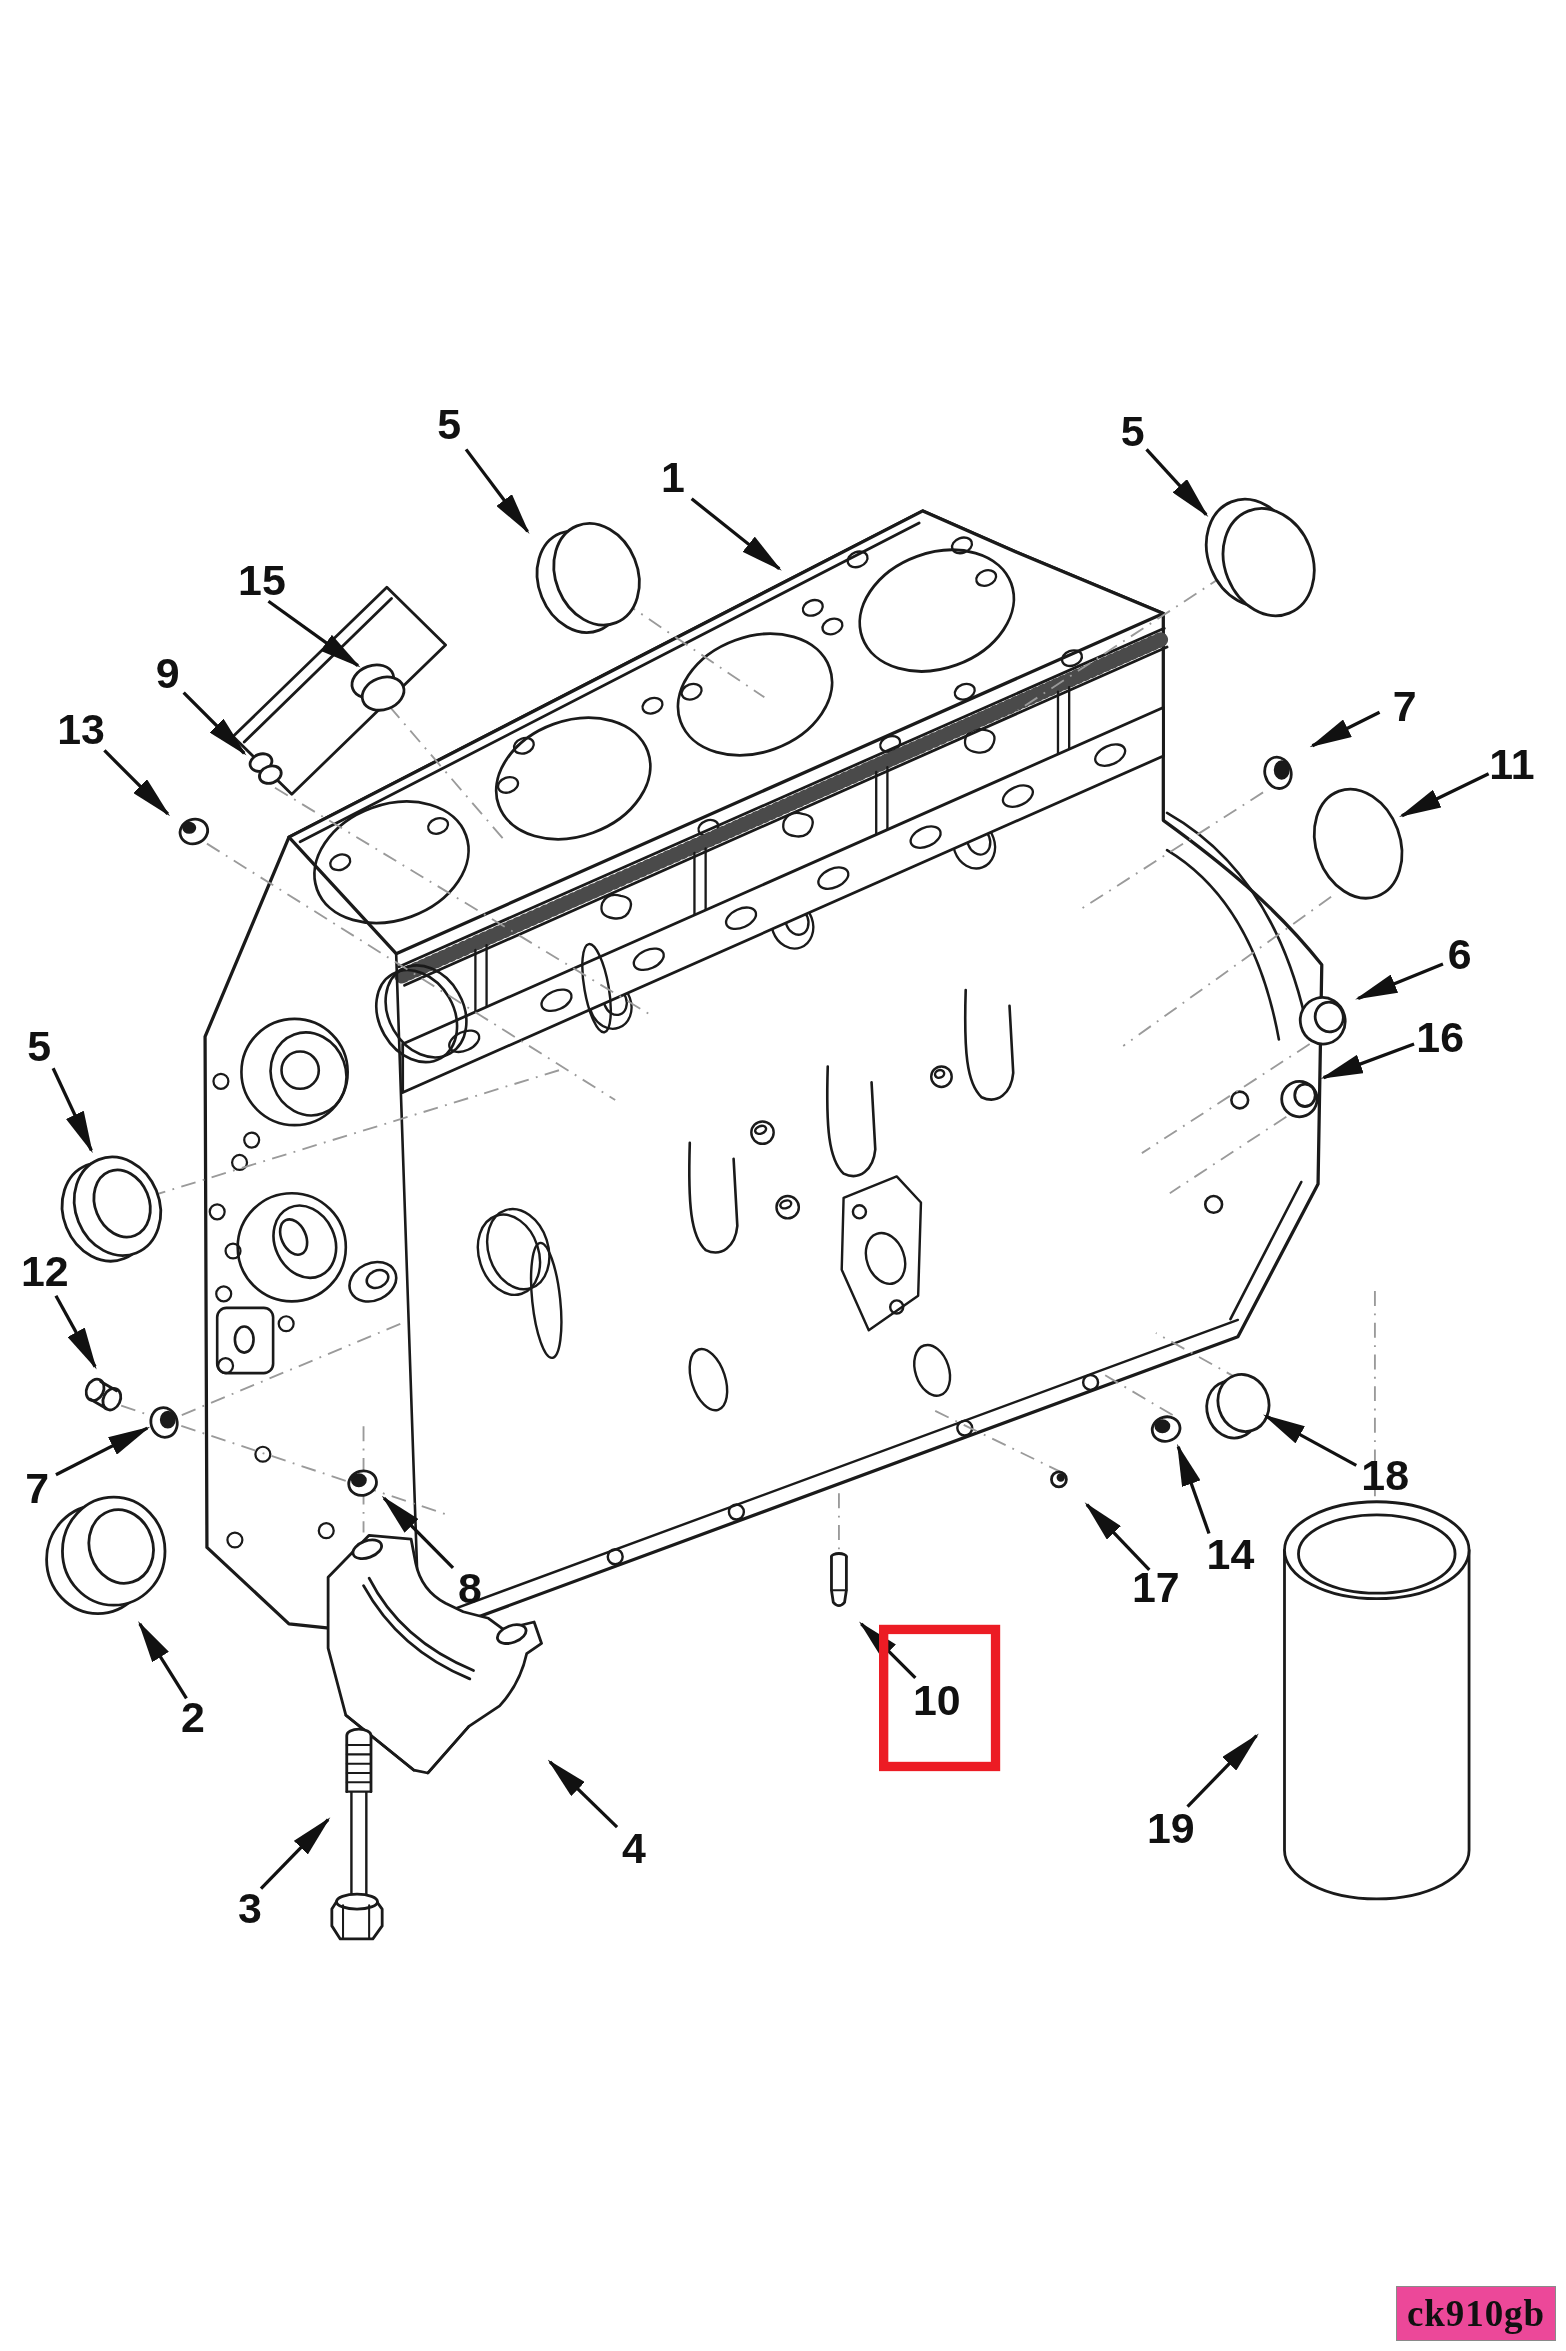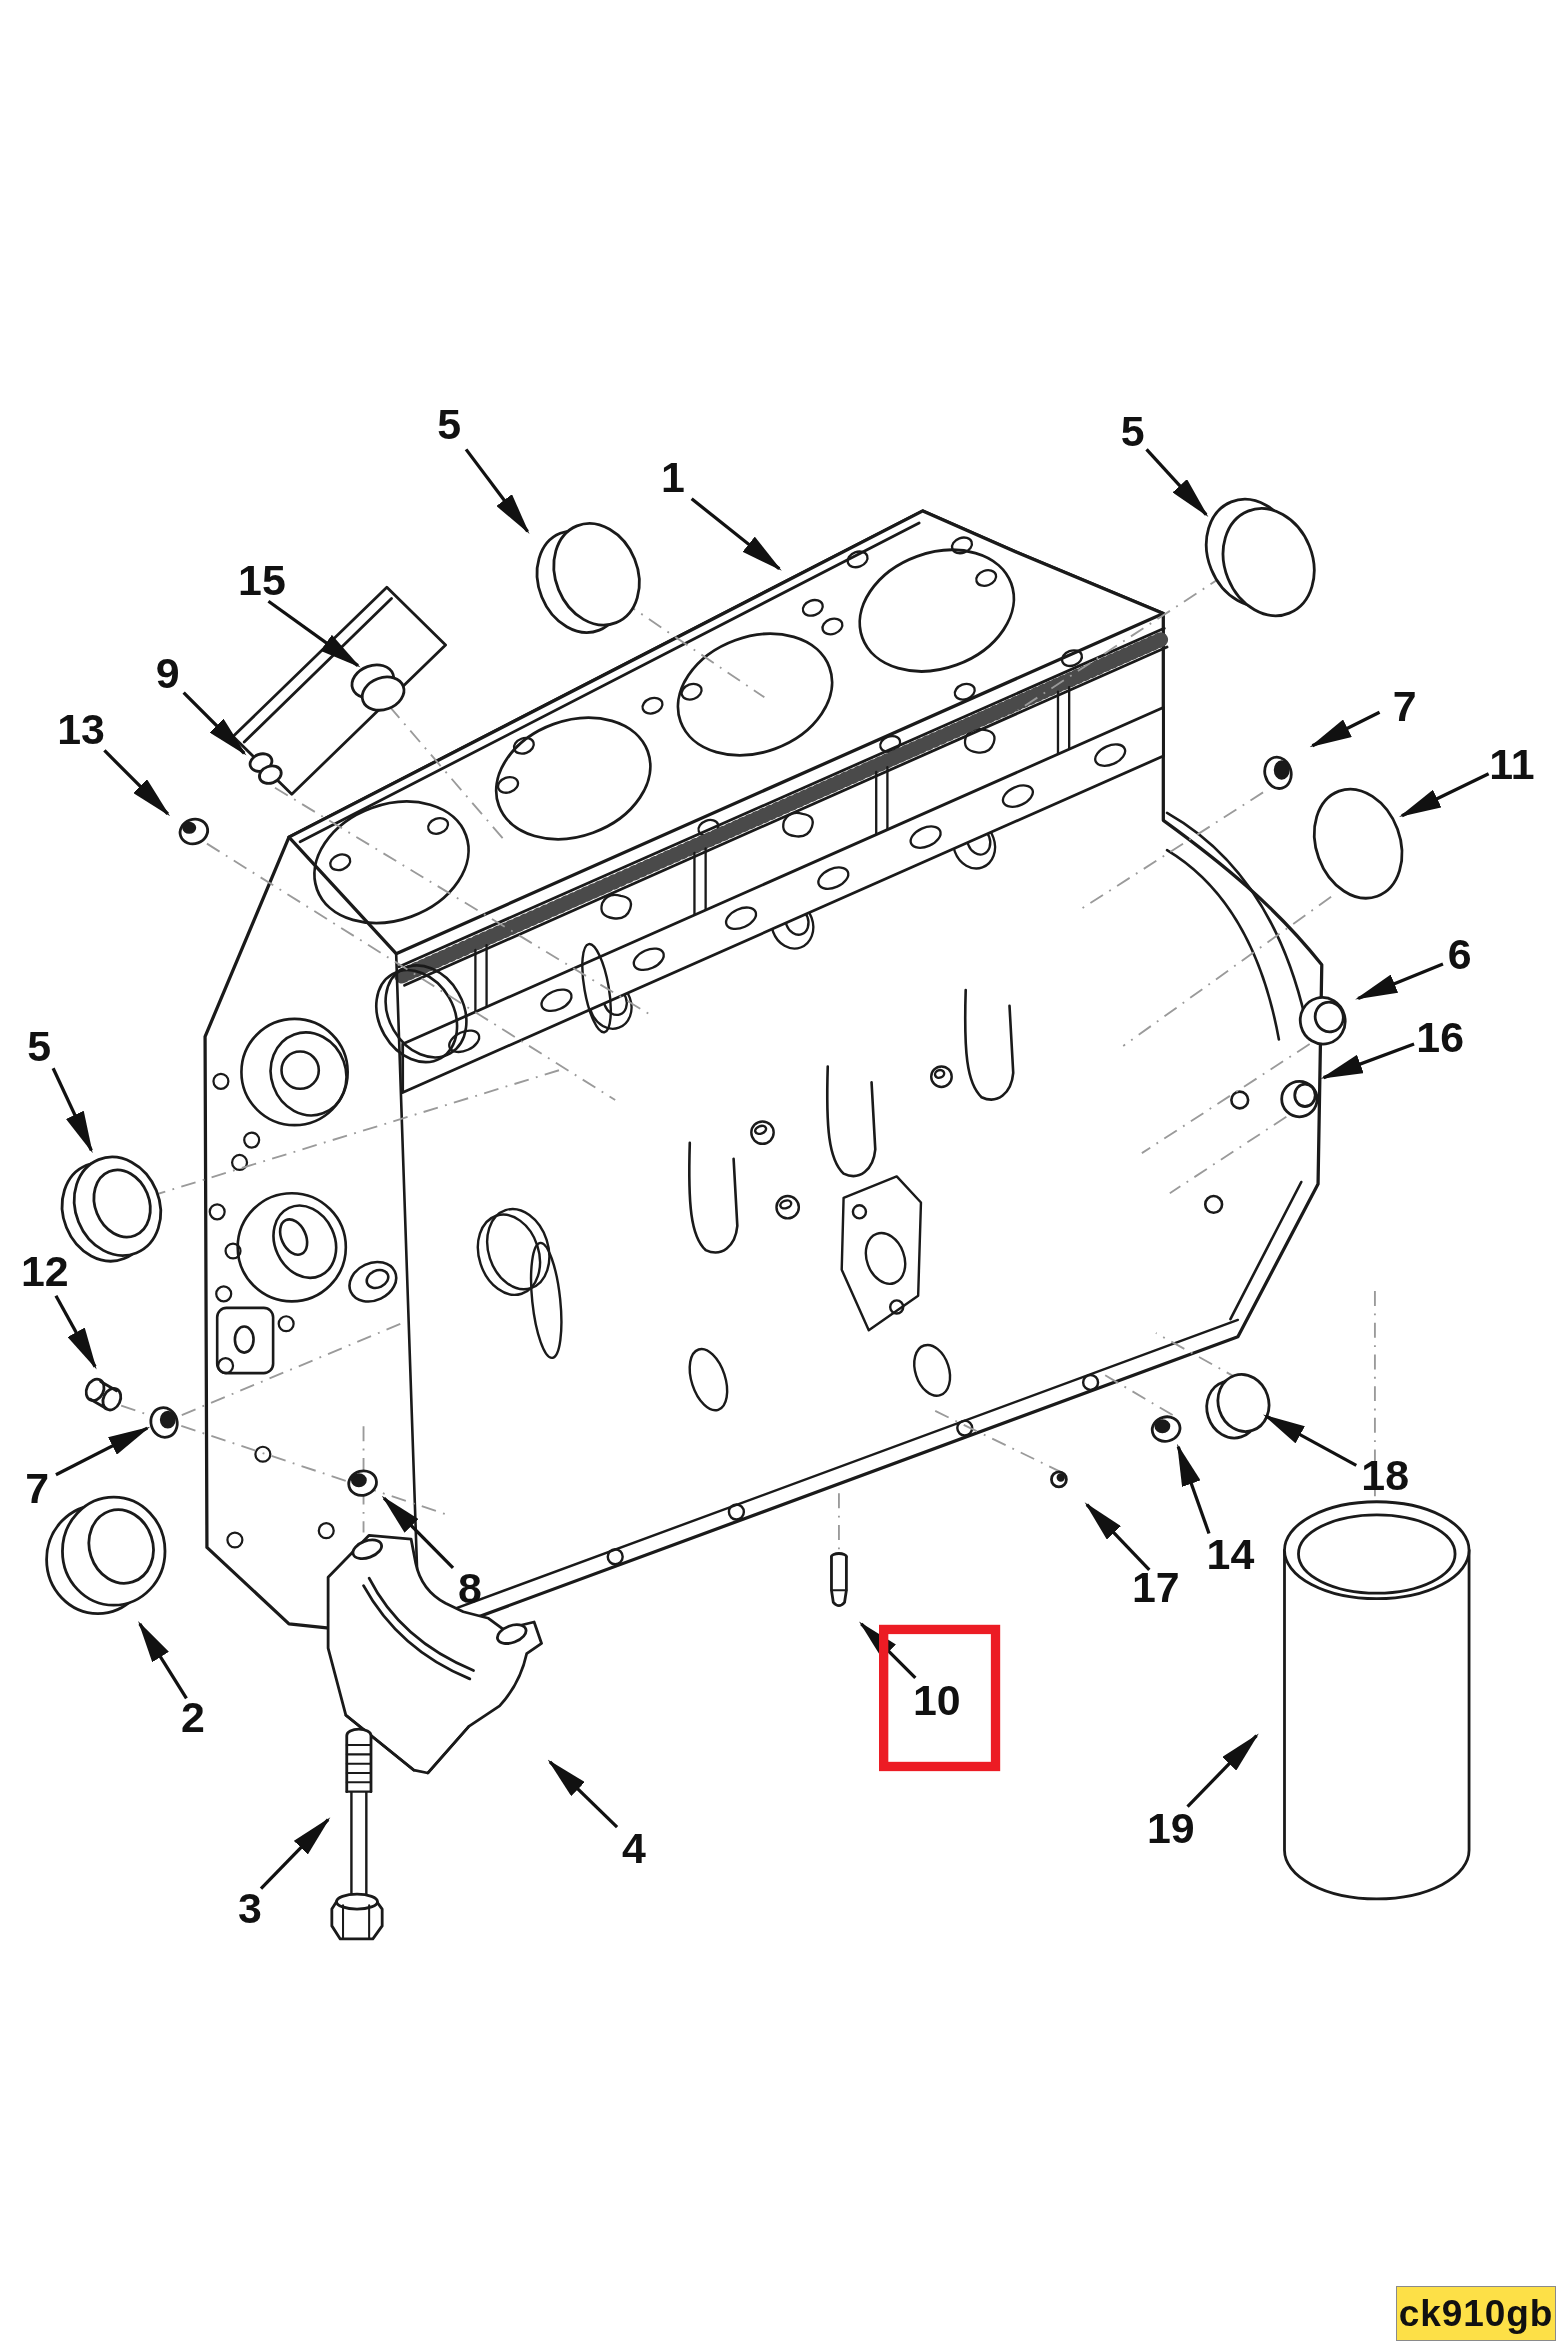--- a/index.html
+++ b/index.html
@@ -3,23 +3,23 @@
 <meta charset="utf-8">
 <style>
   html,body{margin:0;padding:0;background:#ffffff;}
   .stage{
     position:relative;width:1566px;height:2351px;background:#ffffff;overflow:hidden;
     font-family:"Liberation Sans",sans-serif;
   }
   .stage svg{position:absolute;left:0;top:0;}
   .code-label{
     position:absolute;display:flex;align-items:center;justify-content:center;
-    border:1.9px solid #8a8a8a;background:#fde047;color:#111111;
+    border:1.9px solid #8a8a8a;background:#ec4899;color:#111111;
     font-weight:bold;font-size:37px;letter-spacing:0.9px;
-    font-family:Liberation Sans, sans-serif;
+    font-family:Liberation Serif, serif;
   }
   .callout-text{
     font-family:"Liberation Sans",sans-serif;font-weight:bold;font-size:46px;fill:#111111;
   }
 </style>
 </head>
 <body>
 
 <div class="stage">
 <svg width="1566" height="2351" viewBox="0 0 1680 2522" xmlns="http://www.w3.org/2000/svg">

